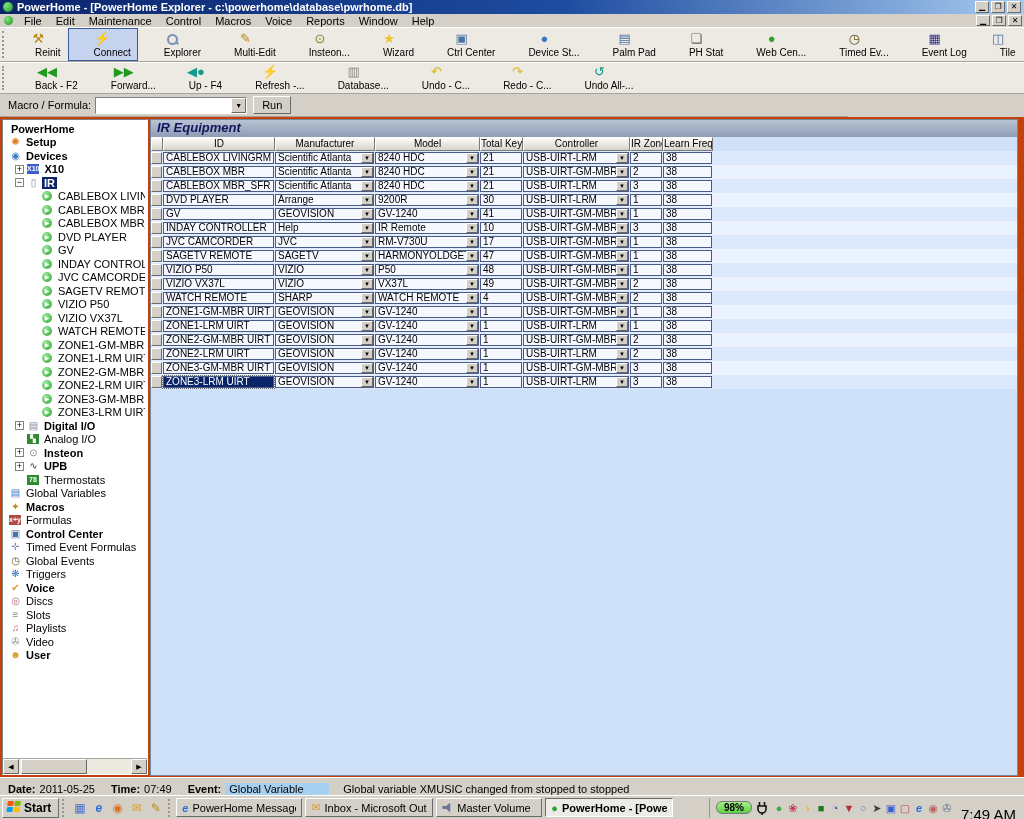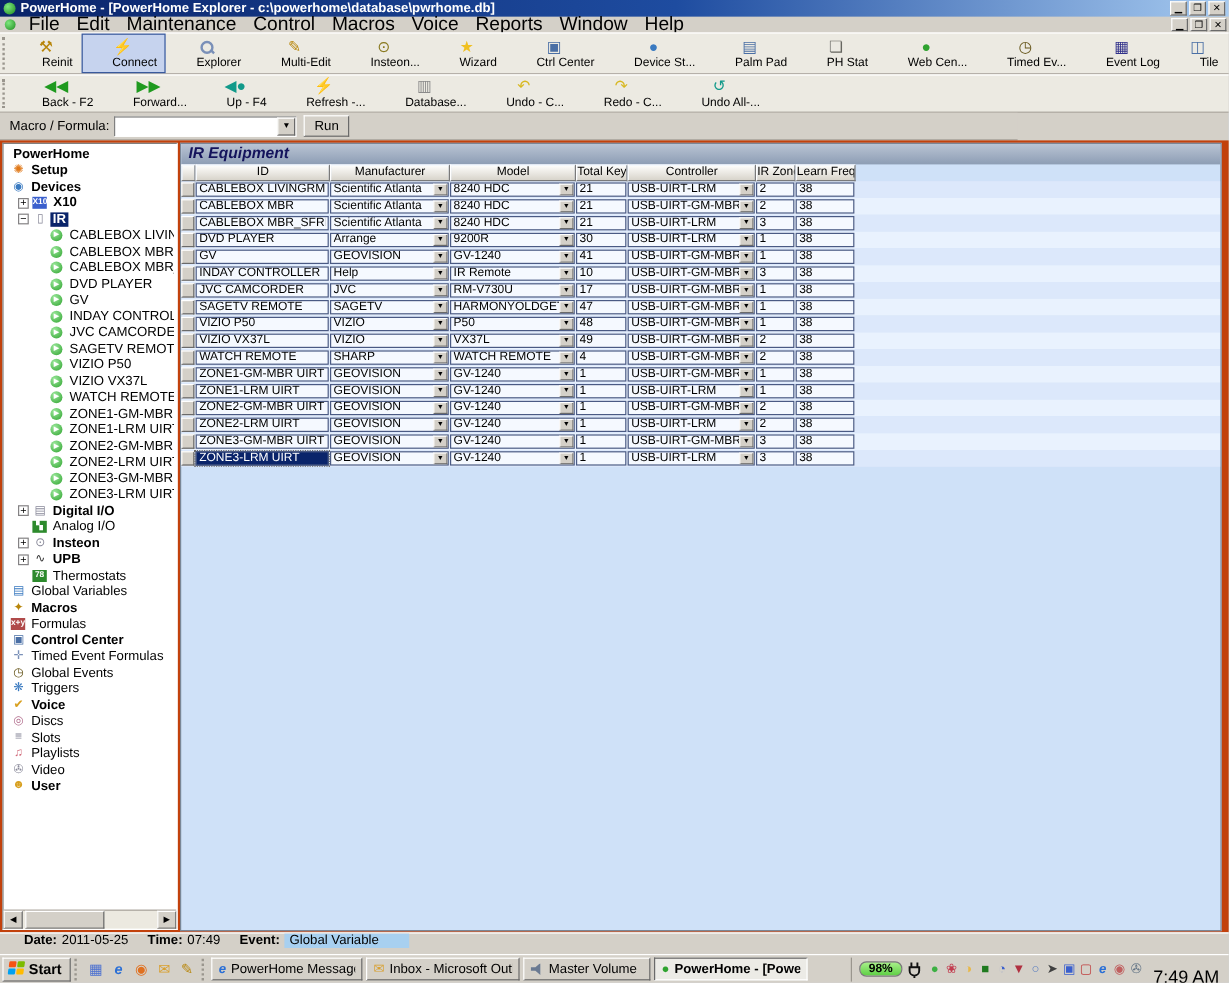--- a/index.html
+++ b/index.html
@@ -15,21 +15,21 @@
   .titlebar .t-text { color:#fff; font-weight:bold; font-size:11px; line-height:12px; white-space:nowrap; overflow:hidden; flex:1; }
   .winbtns { display:flex; gap:2px; flex:none; }
   .winbtn { width:14px; height:12px; background:#d4d0c8; border:1px solid;
     border-color:#fff #6a6a6a #6a6a6a #fff; font-size:8px; line-height:9px; text-align:center; color:#000; }
 
   
   .menubar { position:absolute; top:14px; left:0; width:1024px; height:13px;
     background:#d4d0c8; display:flex; align-items:center; padding:0 2px; }
   .menubar .app-ico-sm { width:9px; height:9px; border-radius:50%;
     background:radial-gradient(circle at 35% 35%,#7ee87e,#1f8a1f); margin:0 4px 0 2px; flex:none; }
-  .menu-item { font-size:16px; line-height:12px; padding:0 7px; white-space:nowrap; }
+  .menu-item { font-size:11px; line-height:12px; padding:0 7px; white-space:nowrap; }
   .menubar .spacer { flex:1; }
   .menubar .winbtn { height:11px; }
 
   
   .tbar { position:absolute; left:0; width:1024px; background:#eceae2;
     border-top:1px solid #fff; border-bottom:1px solid #a8a49c; display:flex; align-items:stretch; }
   .tbar1 { top:27px; height:35px; }
   .tbar2 { top:62px; height:32px; }
   .grip { width:5px; margin:3px 2px; border-left:2px dotted #9a968e; flex:none; }
   .tb-btn { display:flex; flex-direction:column; align-items:center; justify-content:center;
@@ -100,21 +100,21 @@
     font-size:10px; line-height:10px; display:flex; align-items:center; overflow:hidden;
     white-space:nowrap; padding:0 2px; width:100%; }
   .fld.num { justify-content:flex-end; }
   .fld .ftext { overflow:hidden; white-space:nowrap; flex:1; }
   .fld .arrow { width:12px; height:10px; margin-right:-2px; background:#d4d0c8; border:1px solid;
     border-color:#fff #6a6a6a #6a6a6a #fff; font-size:6px; line-height:8px; text-align:center; flex:none; }
   .fld.selcell { background:#0a246a; color:#fff; outline:1px dotted #6a6a6a; }
 
   
   .statusbar { position:absolute; top:777px; left:0; width:1024px; height:18px; background:#d4d0c8;
-    border-top:1px solid #fff; display:flex; align-items:flex-start; font-size:11px; padding-left:20px; }
+    border-top:1px solid #fff; display:flex; align-items:flex-end; font-size:11px; padding-left:8px; }
   .statusbar b { margin-right:4px; }
   .statusbar .sval { margin-right:16px; }
   .ev-type { background:#a8d0f0; padding:0 4px; min-width:104px; margin-right:14px; }
 
   
   .taskbar { position:absolute; top:795px; left:0; width:1024px; height:24px; background:#d4d0c8;
     border-top:1px solid #fff; display:flex; align-items:center; padding:0 2px; }
   .start-btn { height:20px; display:flex; align-items:center; gap:3px; padding:0 7px 0 4px;
     background:#d4d0c8; border:1px solid; border-color:#fff #6a6a6a #6a6a6a #fff; flex:none; }
   .start-btn .txt { font-weight:bold; font-size:12px; }
@@ -1198,20 +1198,21 @@
   </div>
 </div>
 
 <div class="statusbar">
   <b>Date:</b>
   <span class="sval">2011-05-25</span>
   <b>Time:</b>
   <span class="sval">07:49</span>
   <b>Event:</b>
   <span class="ev-type">Global Variable</span>
+  <span>Global variable XMUSIC changed from stopped to stopped</span>
 </div>
 
 <div class="taskbar">
   <span class="start-btn">
     <span class="winflag">
       <div style="background:#f65314"></div>
         <div style="background:#7cbb00"></div>
       <div style="background:#00a1f1"></div>
         <div style="background:#ffbb00"></div>
     </span>

